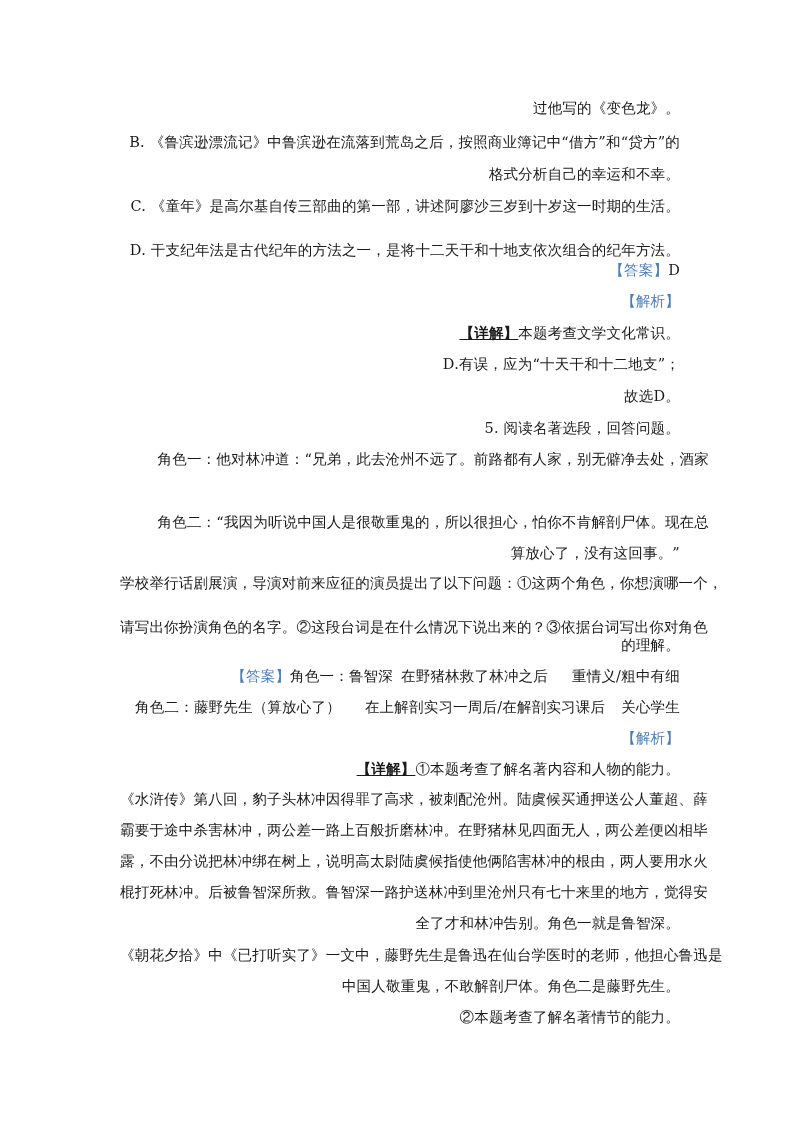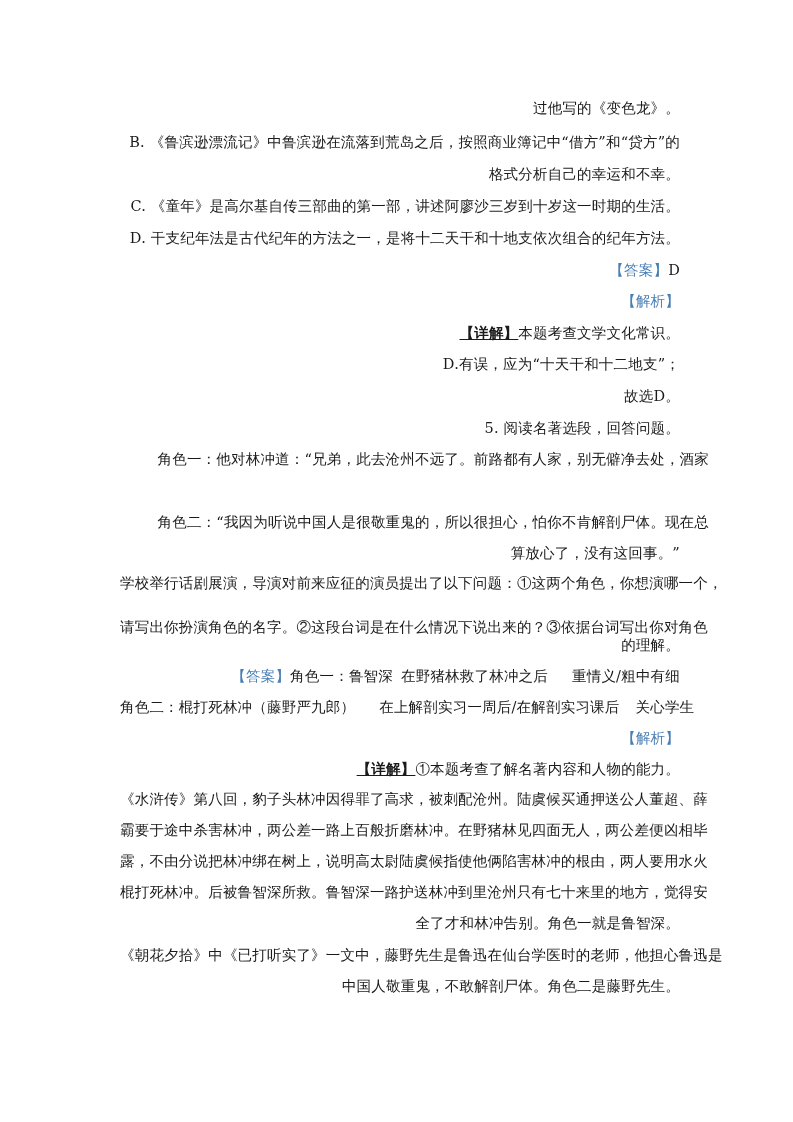--- a/index.html
+++ b/index.html
@@ -15,21 +15,21 @@
     .gap-s { display: inline-block; width: 8px; }
   </style>
 </head>
 <body>
 
 <div class="page">
   <div class="line" style="top:98px">过他写的《变色龙》。</div>
   <div class="line" style="top:132px">B. 《鲁滨逊漂流记》中鲁滨逊在流落到荒岛之后，按照商业簿记中“借方”和“贷方”的</div>
   <div class="line" style="top:164px">格式分析自己的幸运和不幸。</div>
   <div class="line" style="top:196px">C. 《童年》是高尔基自传三部曲的第一部，讲述阿廖沙三岁到十岁这一时期的生活。</div>
-  <div class="line" style="top:228px">D. 干支纪年法是古代纪年的方法之一，是将十二天干和十地支依次组合的纪年方法。</div>
+  <div class="line" style="top:240px">D. 干支纪年法是古代纪年的方法之一，是将十二天干和十地支依次组合的纪年方法。</div>
 
   <div class="line" style="top:260px">
     <span class="label">【答案】</span><span>D</span>
   </div>
   <div class="line label" style="top:291px">【解析】</div>
   <div class="line" style="top:323px">
     <span class="bracket-bold">【详解】</span><span>本题考查文学文化常识。</span>
   </div>
   <div class="line" style="top:354px">D.有误，应为“十天干和十二地支”；</div>
   <div class="line" style="top:386px">故选D。</div>
@@ -40,27 +40,28 @@
   <div class="line" style="top:543px">算放心了，没有这回事。”</div>
 
   <div class="line" style="top:573px">学校举行话剧展演，导演对前来应征的演员提出了以下问题：①这两个角色，你想演哪一个，</div>
   <div class="line" style="top:617px">请写出你扮演角色的名字。②这段台词是在什么情况下说出来的？③依据台词写出你对角色</div>
   <div class="line" style="top:635px">的理解。</div>
 
   <div class="line" style="top:666px">
     <span class="label">【答案】</span><span>角色一：鲁智深</span><span class="gap-s"></span><span>在野猪林救了林冲之后</span><span class="gap"></span><span>重情义/粗中有细</span>
   </div>
   <div class="line" style="top:697px">
-    <span>角色二：棍打死林冲（藤野严九郎）</span><span class="gap"></span><span>在上解剖实习一周后/在解剖实习课后</span><span class="gap-s"></span><span class="gap-s"></span><span>关心学生</span>
+    <span>角色二：藤野先生（算放心了）</span><span class="gap"></span><span>在上解剖实习一周后/在解剖实习课后</span><span class="gap-s"></span><span class="gap-s"></span><span>关心学生</span>
   </div>
 
   <div class="line label" style="top:728px">【解析】</div>
   <div class="line" style="top:759px">
     <span class="bracket-bold">【详解】</span><span>①本题考查了解名著内容和人物的能力。</span>
   </div>
   <div class="line" style="top:789px">《水浒传》第八回，豹子头林冲因得罪了高求，被刺配沧州。陆虞候买通押送公人董超、薛</div>
   <div class="line" style="top:820px">霸要于途中杀害林冲，两公差一路上百般折磨林冲。在野猪林见四面无人，两公差便凶相毕</div>
   <div class="line" style="top:851px">露，不由分说把林冲绑在树上，说明高太尉陆虞候指使他俩陷害林冲的根由，两人要用水火</div>
   <div class="line" style="top:882px">棍打死林冲。后被鲁智深所救。鲁智深一路护送林冲到里沧州只有七十来里的地方，觉得安</div>
   <div class="line" style="top:913px">全了才和林冲告别。角色一就是鲁智深。</div>
   <div class="line" style="top:945px">《朝花夕拾》中《已打听实了》一文中，藤野先生是鲁迅在仙台学医时的老师，他担心鲁迅是</div>
   <div class="line" style="top:976px">中国人敬重鬼，不敢解剖尸体。角色二是藤野先生。</div>
+  <div class="line" style="top:1007px">②本题考查了解名著情节的能力。</div>
 </div>
 
 </body></html>

